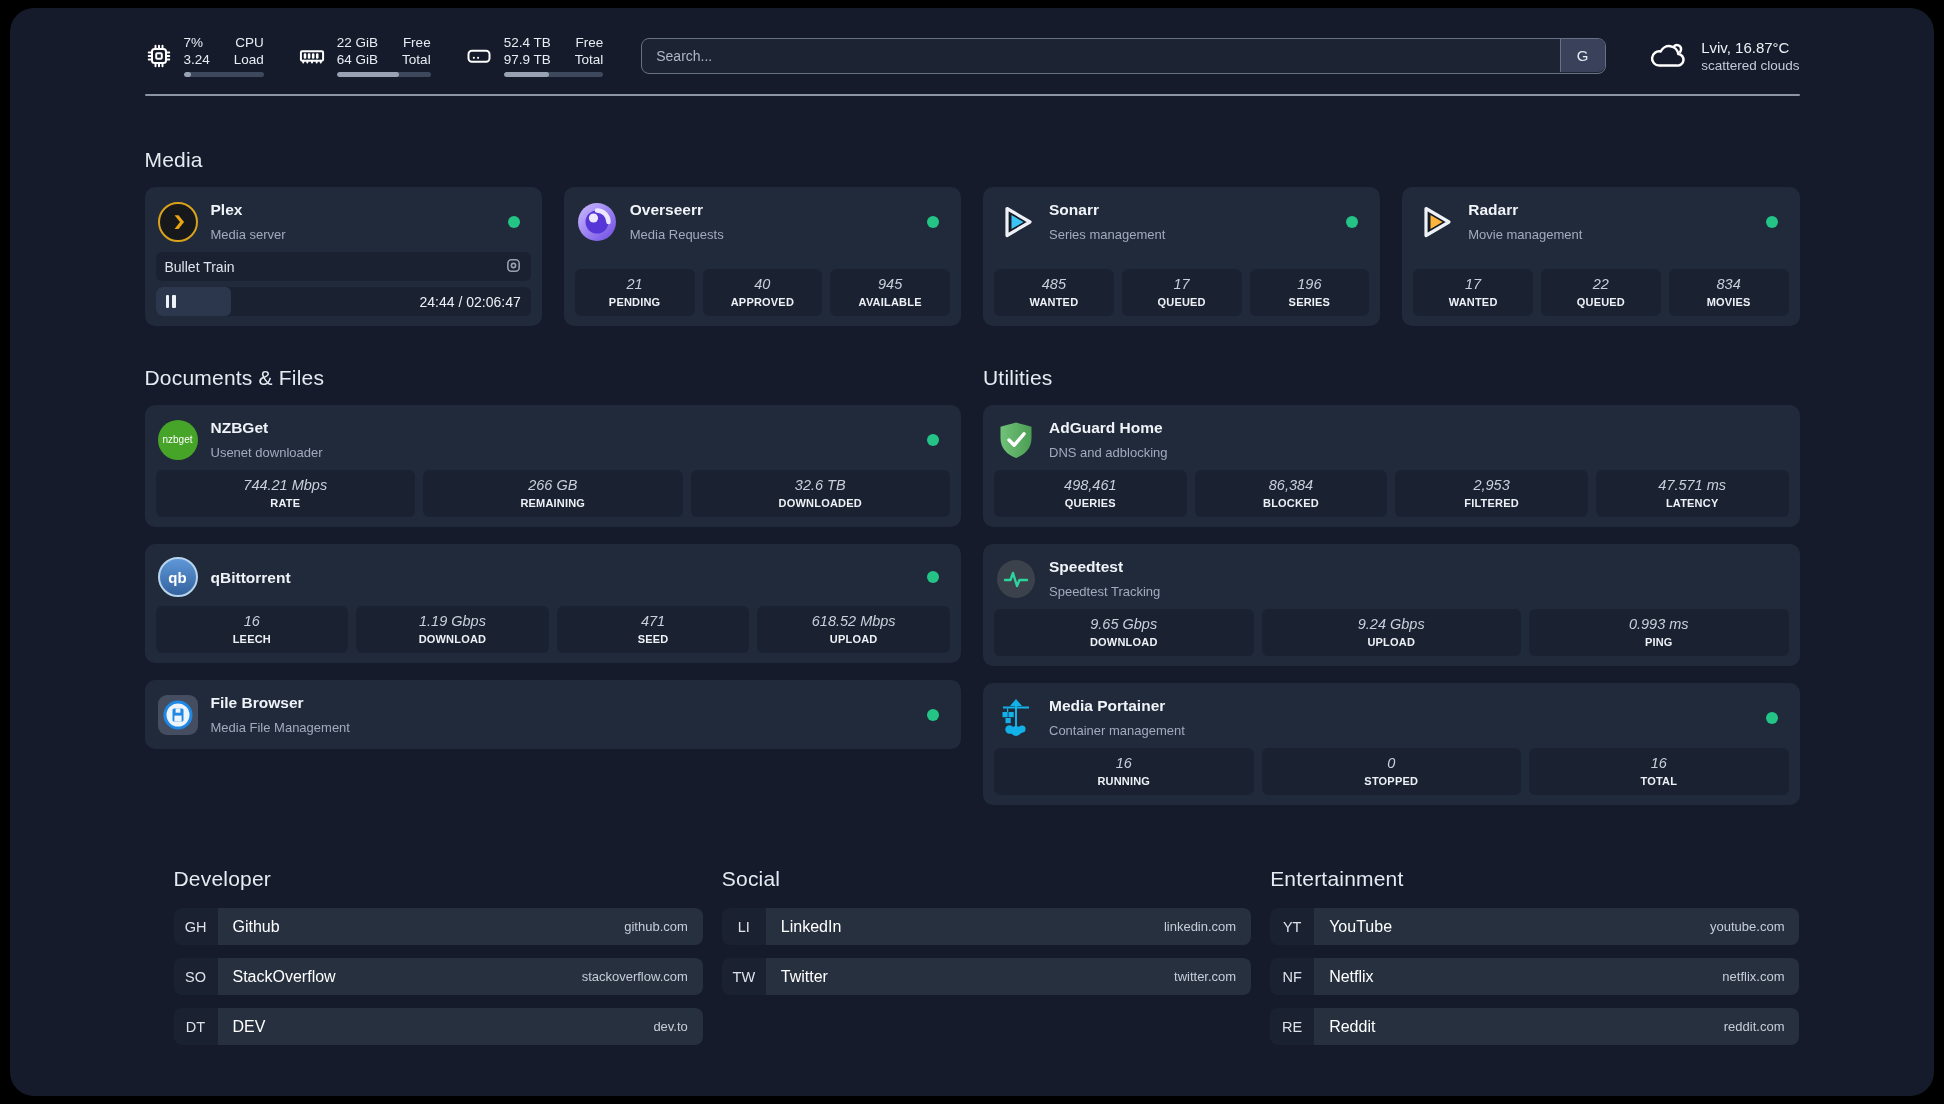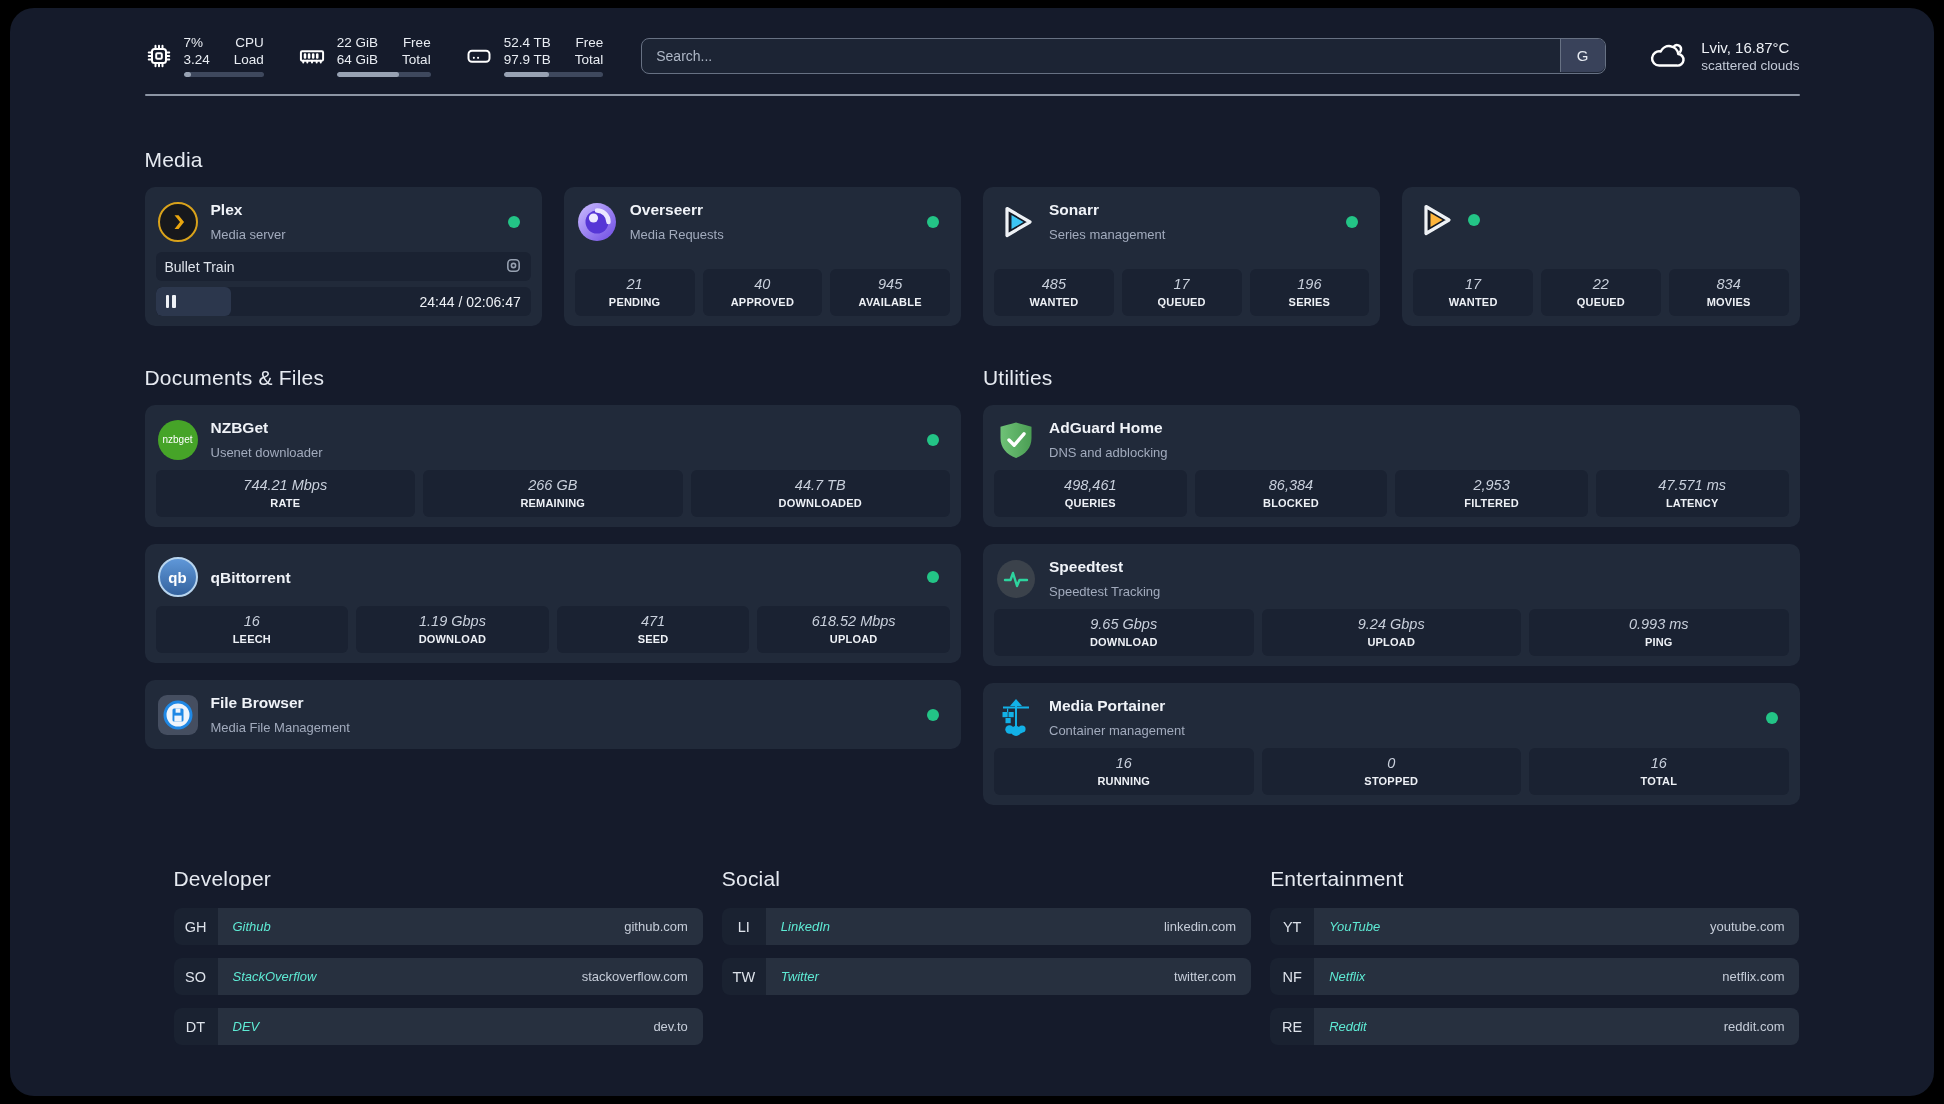--- a/index.html
+++ b/index.html
@@ -71,21 +71,21 @@
   .vstack { display:flex; flex-direction:column; gap:17px; }
 
   
   .bookmarks { margin-top:62px; padding-left:29px; display:grid; grid-template-columns:1fr 1fr 1fr; gap:19px; }
   .bm-heading { margin-bottom:17px; }
   .bm-row { display:flex; height:37px; margin-bottom:13px; cursor:pointer; }
   .bm-abbr { width:44px; background:#1a2231; border-radius:8px 0 0 8px; display:flex; align-items:center;
     justify-content:center; font-size:14.5px; color:#dde2ea; flex:0 0 auto; }
   .bm-body { flex:1; background:#27303f; border-radius:0 8px 8px 0; display:flex; align-items:center;
     justify-content:space-between; padding:0 15px; }
-  .bm-name { font-size:13px; color:#5eead4;font-style:italic; }
+  .bm-name { font-size:16px; color:#ffffff; }
   .bm-domain { font-size:13px; color:#c6cdd9; }
 
   
   .circle-badge { border-radius:50%; display:flex; align-items:center; justify-content:center; }
   .nzb-badge { width:40px; height:40px; background:#46a428; color:#fff; font-size:10px; }
   .qb-badge { width:40px; height:40px; background:linear-gradient(180deg,#5f97d8,#34639f);
     border:2.5px solid #b7d4ee; color:#fff; font-size:15px; font-weight:700; }
   .plex-badge { width:40px; height:40px; background:#17181c; border:2px solid #d9a21b; }
 </style>
 </head>
@@ -300,20 +300,24 @@
     </div>
 
     <div class="card">
       <div class="card-head">
         <span class="app-icon">
           <svg viewBox="0 0 40 40" width="40" height="40">
             <path d="M11 6.5 L34 20 L11 33.5 Z" fill="#141a26" stroke="#eef1f5" stroke-width="3.2" stroke-linejoin="round"></path>
             <path d="M15.5 13 L27.5 20 L15.5 27 Z" fill="#ffb53c"></path>
           </svg>
         </span>
+        <div class="titles">
+          <div class="app-title">Radarr</div>
+          <div class="app-sub">Movie management</div>
+        </div>
         <span class="status-dot"></span>
       </div>
       <div class="stats">
         <div class="stat">
           <div class="stat-v">17</div>
               <div class="stat-l">WANTED</div>
             </div>
         <div class="stat">
           <div class="stat-v">22</div>
               <div class="stat-l">QUEUED</div>
@@ -343,21 +347,21 @@
           <div class="stats">
             <div class="stat">
               <div class="stat-v">744.21 Mbps</div>
                   <div class="stat-l">RATE</div>
                 </div>
             <div class="stat">
               <div class="stat-v">266 GB</div>
                   <div class="stat-l">REMAINING</div>
                 </div>
             <div class="stat">
-              <div class="stat-v">44.7 TB</div>
+              <div class="stat-v">32.6 TB</div>
                   <div class="stat-l">DOWNLOADED</div>
                 </div>
           </div>
         </div>
 
         <div class="card">
           <div class="card-head">
             <span class="app-icon circle-badge qb-badge">qb</span>
             <div class="titles">
               <div class="app-title">qBittorrent</div>

